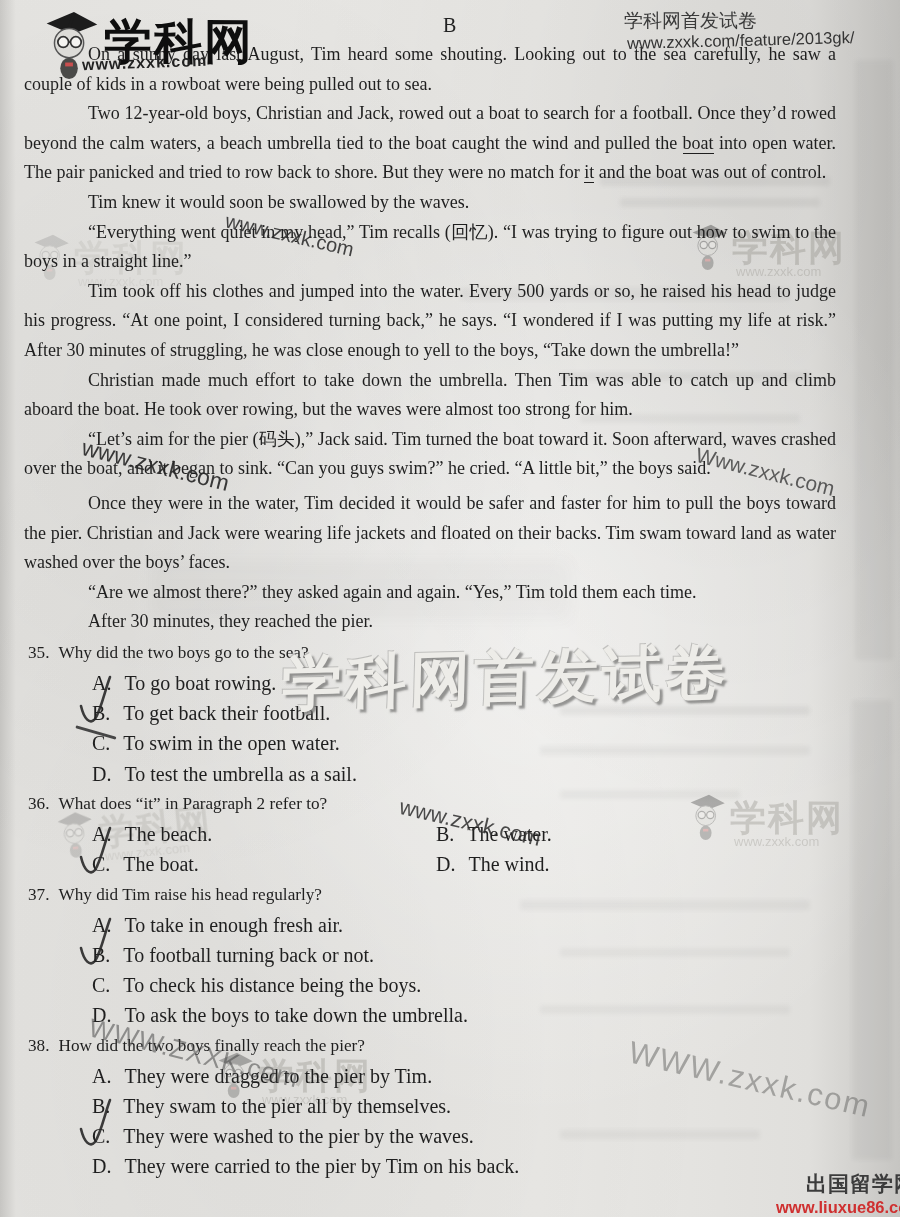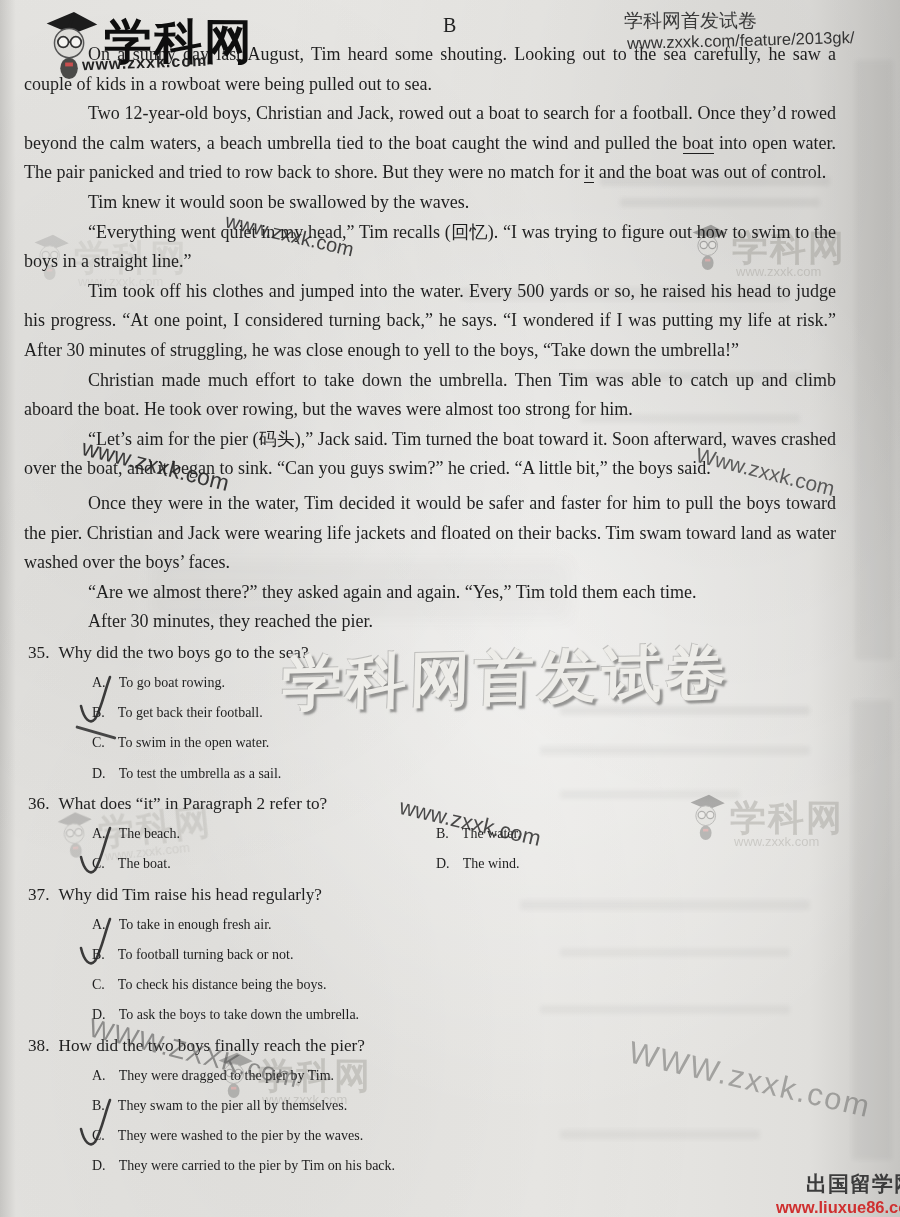--- a/index.html
+++ b/index.html
@@ -27,21 +27,21 @@
   .hdr-right-url{position:absolute;left:627px;top:31px;font-family:"Liberation Sans",sans-serif;
     font-size:16.5px;color:#333;z-index:5;white-space:nowrap;transform:rotate(-1.5deg);}
   
   .content{position:absolute;left:24px;top:40px;width:812px;z-index:3;}
   .para{margin:0;font-size:18px;line-height:29.6px;text-align:justify;text-indent:64px;}
   .para:nth-child(8){margin-top:5px;}
   .u{border-bottom:1.4px solid #1f1f1f;padding-bottom:0px;}
   .questions{margin-top:1px;}
   .q-head{font-size:17.2px;line-height:30.2px;padding-left:4px;}
   .q-num{margin-right:9px;}
-  .option{font-size:14px;line-height:30.2px;padding-left:68px;position:relative;font-family:Liberation Serif, serif;}
+  .option{font-size:20px;line-height:30.2px;padding-left:68px;position:relative;font-family:Liberation Serif, serif;}
   .opts-2col{display:grid;grid-template-columns:344px auto;padding-left:68px;}
   .opts-2col .option{padding-left:0;}
   .opt-label{position:relative;display:inline-block;margin-right:13px;}
   .opt-text{}
   .mark-tick{position:absolute;left:-15px;top:-24px;width:38px;height:56px;pointer-events:none;}
   .mark-tick svg{width:38px;height:56px;}
   .mark-tick path{fill:none;stroke:#232323;stroke-width:2.6;stroke-linecap:round;opacity:.88;}
   .mark-slash{position:absolute;left:-17px;top:3px;width:42px;height:2.6px;background:#2b2b2b;
     transform:rotate(16deg);border-radius:2px;opacity:.85;pointer-events:none;}
   

